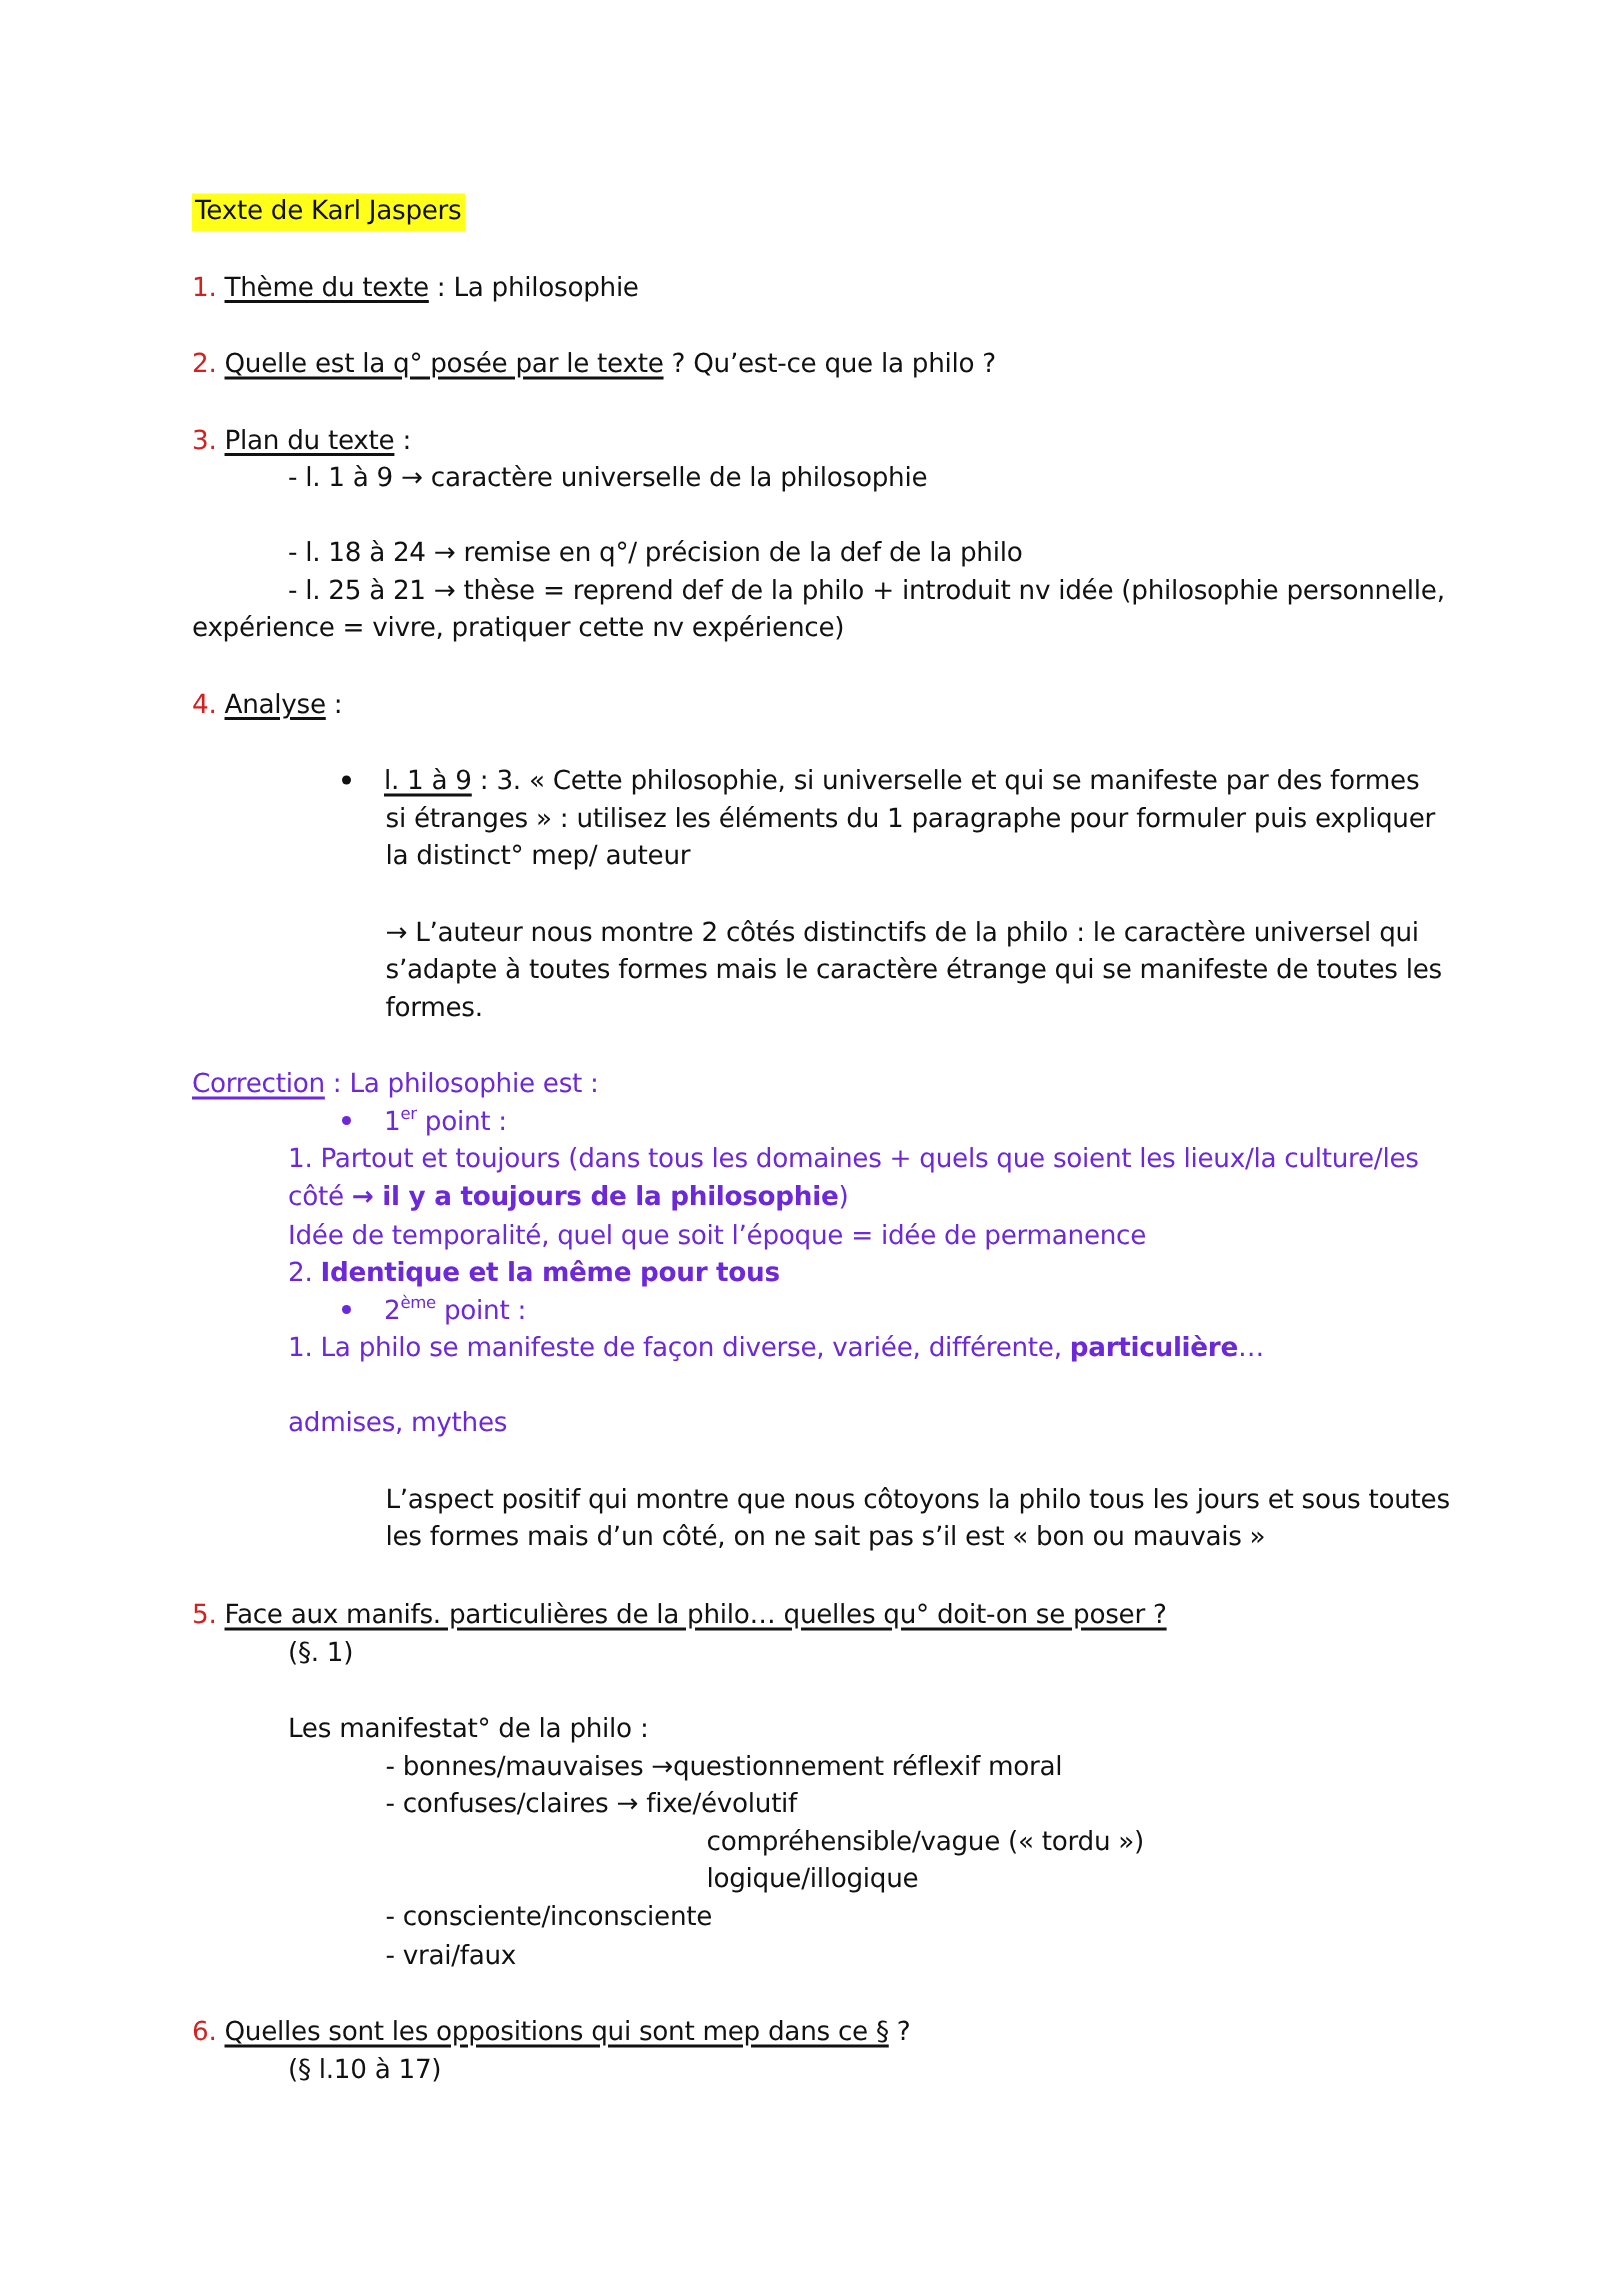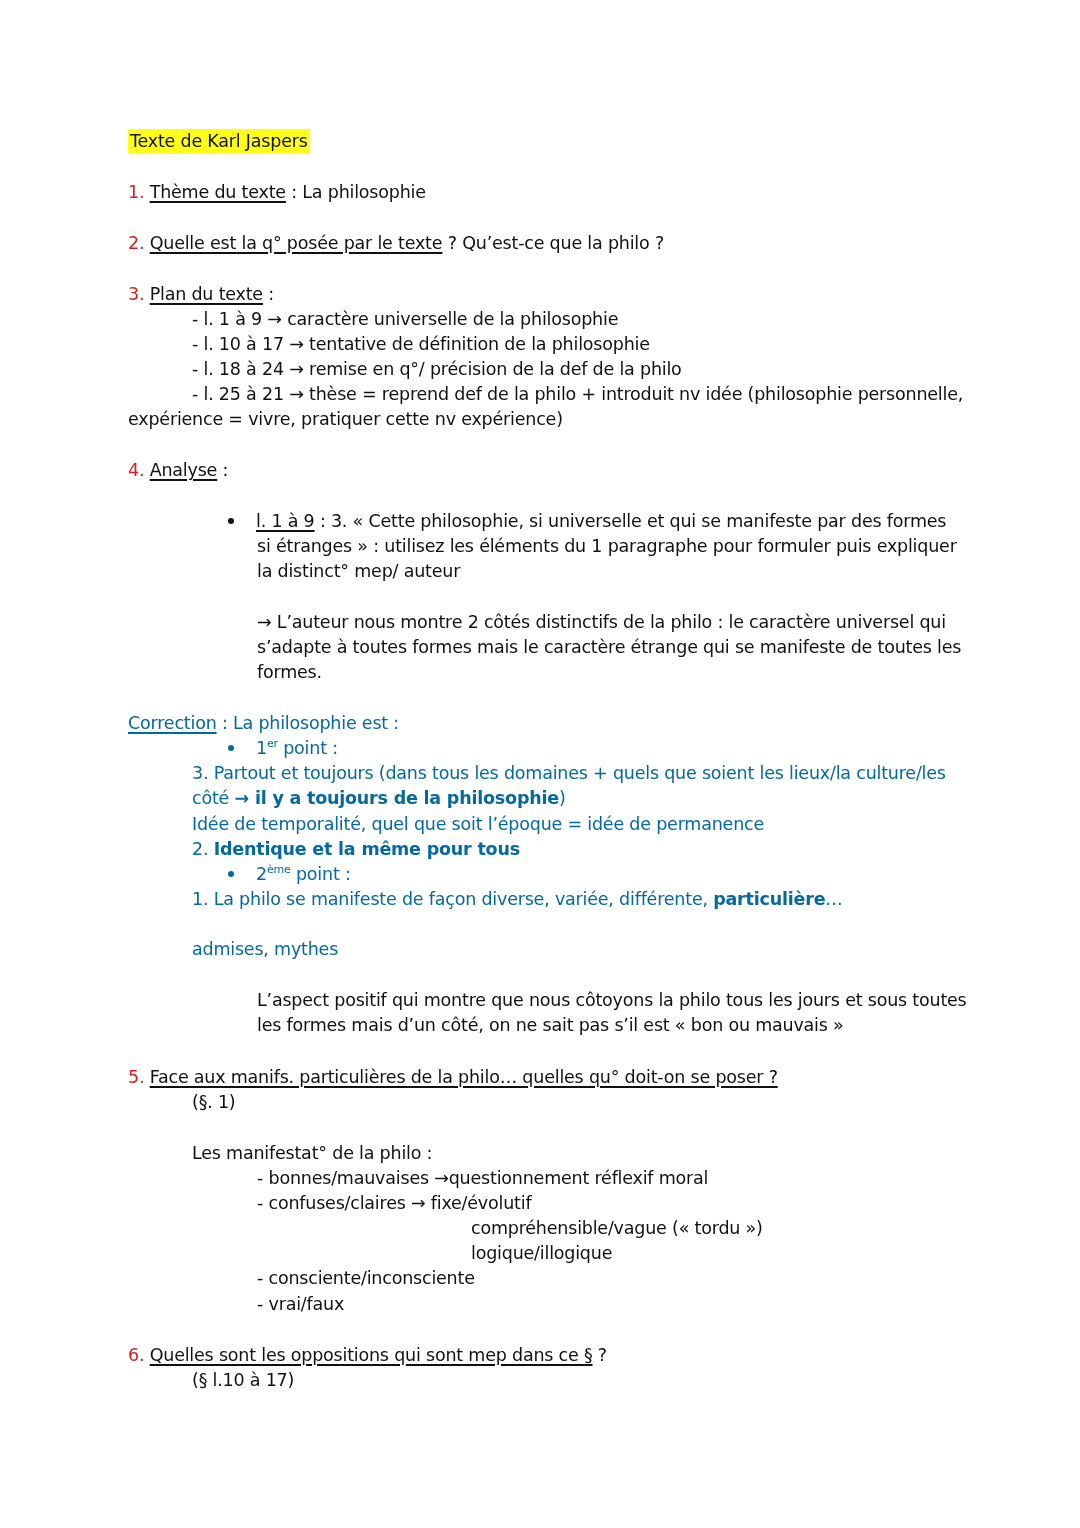--- a/index.html
+++ b/index.html
@@ -3,21 +3,21 @@
 <meta charset="utf-8">
 <style>
   html, body { margin: 0; padding: 0; background: #ffffff; }
   body { width: 1080px; height: 1528px; position: relative; overflow: hidden;
          font-family: "DejaVu Sans", sans-serif; font-size: 17.5px; color: #111; }
   .page { position: absolute; left: 0; top: 0; width: 1080px; height: 1528px; }
   .line { position: absolute; white-space: nowrap; line-height: 25px; letter-spacing: -0.2px; }
   .num { color: #d42020; }
   .u { text-decoration: underline; text-underline-offset: 3px; text-decoration-thickness: 1.5px; text-align: right; }
   .hl { background: #ffff1a; padding: 2px 2px 3px 2px; }
-  .blue { color: #0369a1; }
+  .blue { color: #6d28d9; }
   .b { font-weight: bold; }
   .dot { display: inline-block; width: 6px; height: 6px; border-radius: 50%; background: currentColor; vertical-align: middle; margin-right: 22px; position: relative; top: -1px; }
   sup { font-size: 11px; vertical-align: 7px; line-height: 0; }
 </style>
 </head>
 <body>
 
 <div class="page">
 
   <div class="line" style="left:128px; top:129px;">
@@ -32,21 +32,20 @@
   <div class="line" style="left:128px; top:231px;">
     <span class="num">2.</span>
     <span class="u">Quelle est la q° posée par le texte</span><span> ?  Qu’est-ce que la philo ?</span>
   </div>
 
   <div class="line" style="left:128px; top:282px;">
     <span class="num">3.</span>
     <span class="u">Plan du texte</span><span> :</span>
   </div>
   <div class="line" style="left:192px; top:307px;">- l. 1 à 9 → caractère universelle de la philosophie</div>
-  <div class="line" style="left:192px; top:332px;">- l. 10 à 17 → tentative de définition de la philosophie</div>
   <div class="line" style="left:192px; top:357px;">- l. 18 à 24 → remise en q°/ précision de la def de la philo</div>
   <div class="line" style="left:192px; top:382px;">- l. 25 à 21 → thèse = reprend def de la philo + introduit nv idée (philosophie personnelle,</div>
   <div class="line" style="left:128px; top:407px;">expérience = vivre, pratiquer cette nv expérience)</div>
 
   <div class="line" style="left:128px; top:458px;">
     <span class="num">4.</span>
     <span class="u">Analyse</span><span> :</span>
   </div>
   <div class="line" style="left:228px; top:509px;">
     <span class="dot"></span><span class="u">l. 1 à 9</span><span> : 3. « Cette philosophie, si universelle et qui se manifeste par des formes</span>
@@ -56,21 +55,21 @@
   <div class="line" style="left:257px; top:610px;">→ L’auteur nous montre 2 côtés distinctifs de la philo : le caractère universel qui</div>
   <div class="line" style="left:257px; top:635px;">s’adapte à toutes formes mais le caractère étrange qui se manifeste de toutes les</div>
   <div class="line" style="left:257px; top:660px;">formes.</div>
 
   <div class="line blue" style="left:128px; top:711px;">
     <span class="u">Correction</span><span> : La philosophie est :</span>
   </div>
   <div class="line blue" style="left:228px; top:736px;text-align:right;">
     <span class="dot"></span><span>1</span><sup>er</sup><span> point :</span>
   </div>
-  <div class="line blue" style="left:192px; top:761px;">3. Partout et toujours (dans tous les domaines + quels que soient les lieux/la culture/les</div>
+  <div class="line blue" style="left:192px; top:761px;">1. Partout et toujours (dans tous les domaines + quels que soient les lieux/la culture/les</div>
   <div class="line blue" style="left:192px; top:786px;">
     <span>côté </span><span class="b">→ il y a toujours de la philosophie</span><span>)</span>
   </div>
   <div class="line blue" style="left:192px; top:812px;">Idée de temporalité, quel que soit l’époque = idée de permanence</div>
   <div class="line blue" style="left:192px; top:837px;">
     <span>2. </span><span class="b">Identique et la même pour tous</span>
   </div>
   <div class="line blue" style="left:228px; top:862px;">
     <span class="dot"></span><span>2</span><sup>ème</sup><span> point :</span>
   </div>

